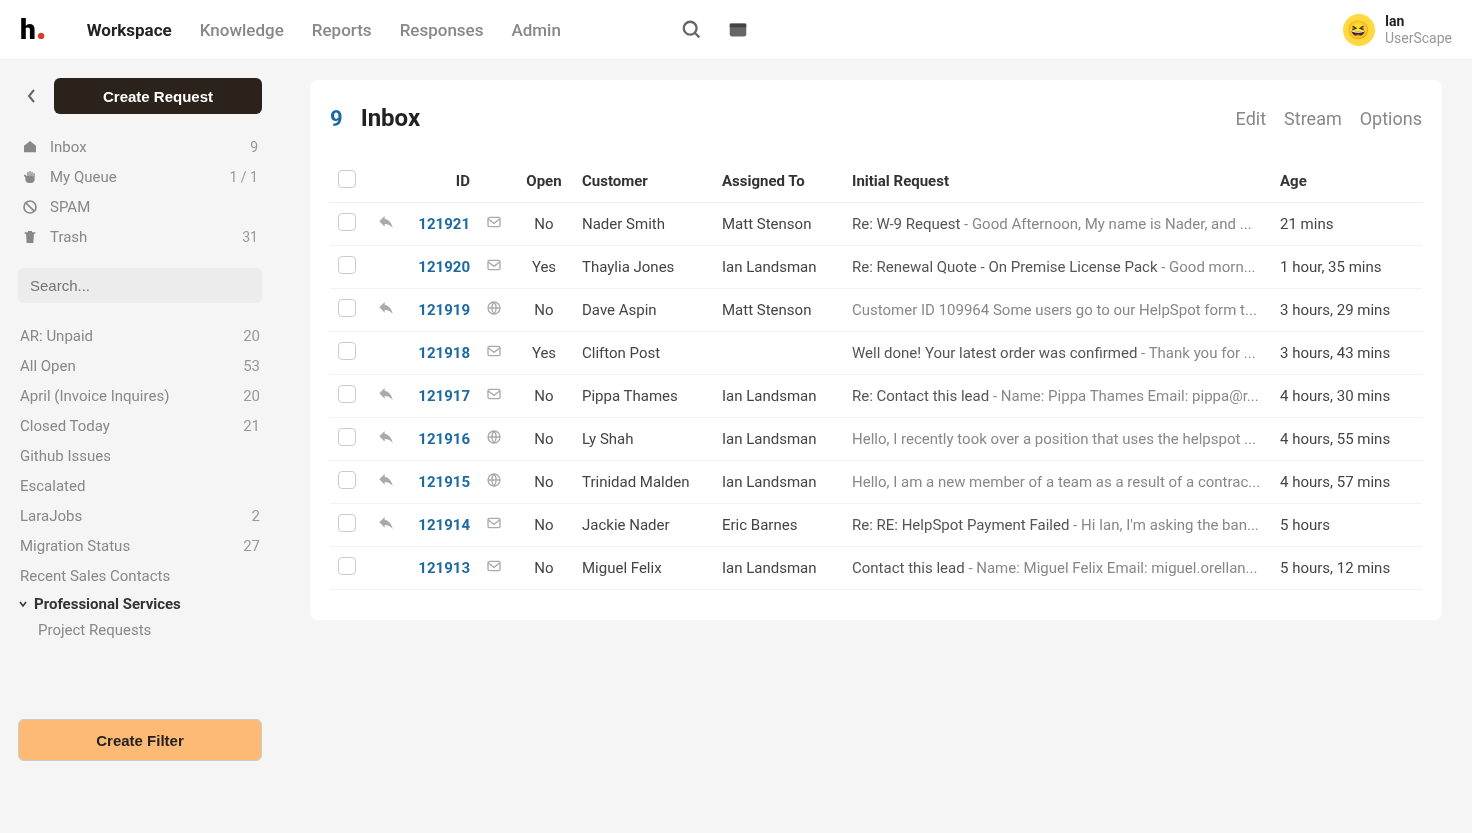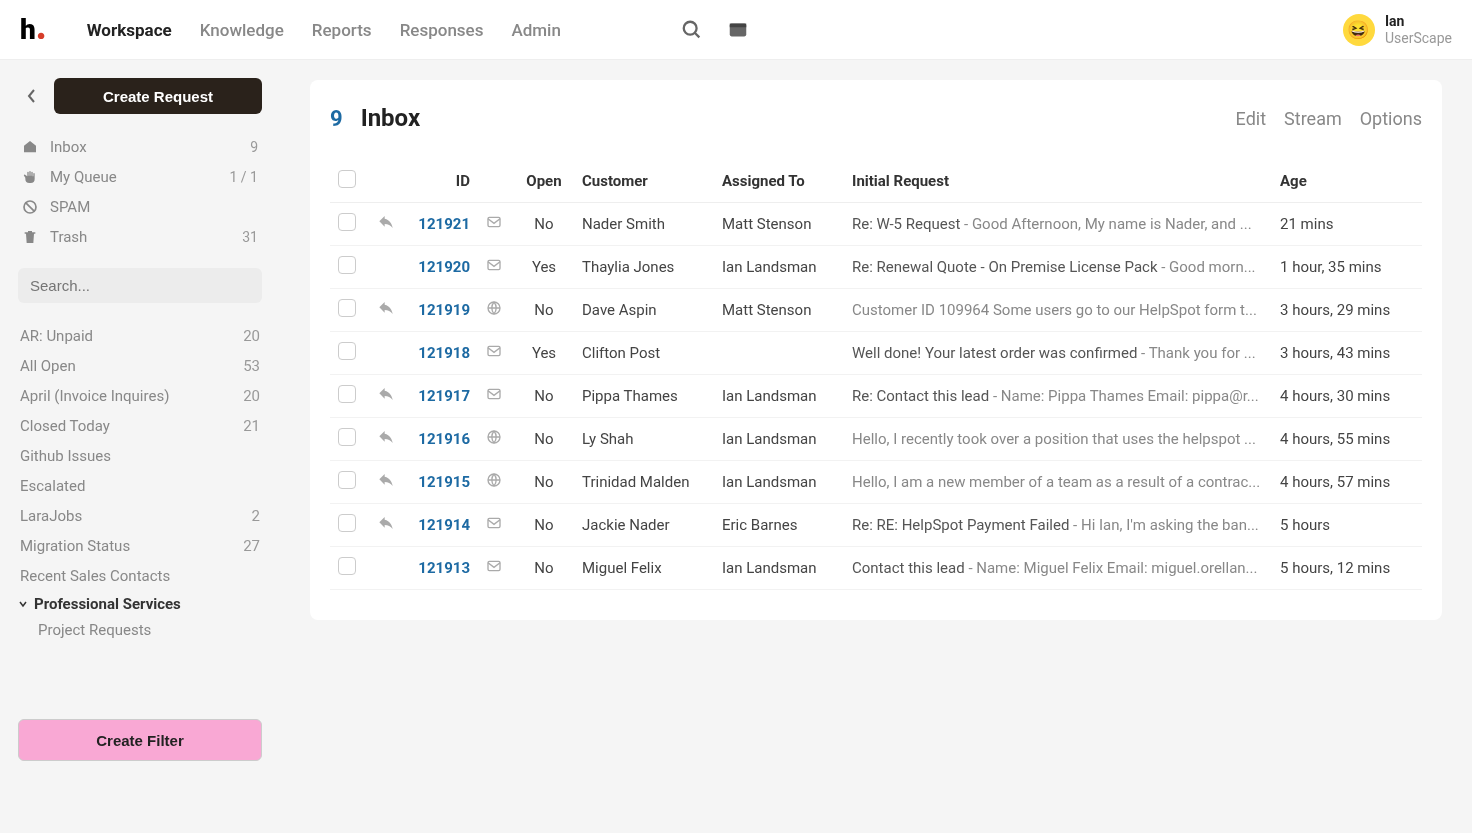--- a/index.html
+++ b/index.html
@@ -27,21 +27,21 @@
 .side-item .lbl { flex: 1; }
 .side-item .cnt { color: #999; font-size: 14px; }
 .search-wrap { background: #ececec; border-radius: 6px; padding: 8px 12px; margin-bottom: 20px; }
 .search-input { width: 100%; border: none; background: transparent; outline: none; font-size: 15px; color: #555; }
 .filters { display: flex; flex-direction: column; gap: 4px; }
 .filter-item { display: flex; align-items: center; padding: 4px 2px; color: #888; font-size: 15px; cursor: pointer; }
 .filter-item .lbl { flex: 1; }
 .filter-item .cnt { color: #999; }
 .filter-group { display: flex; align-items: center; gap: 6px; font-weight: 700; color: #333; padding: 6px 0; cursor: pointer; font-size: 15px; }
 .filter-sub { padding-left: 20px; color: #888; font-size: 15px; cursor: pointer; padding-top: 2px; }
-.create-filter-btn { margin-top: auto; height: 42px; background: #f9a8d4; border: 1px solid #ccc; border-radius: 6px; font-weight: 600; font-size: 15px; color: #222; cursor: pointer; }
+.create-filter-btn { margin-top: auto; height: 42px; background: #fdba74; border: 1px solid #ccc; border-radius: 6px; font-weight: 600; font-size: 15px; color: #222; cursor: pointer; }
 .main { flex: 1; padding: 20px 30px; }
 .panel { background: #fff; border-radius: 8px; padding: 24px 20px 30px; min-height: 540px; }
 .panel-head { display: flex; align-items: center; margin-bottom: 28px; }
 .count { color: #1d6aa3; font-size: 22px; font-weight: 700; margin-right: 18px; }
 .title { font-size: 24px; font-weight: 700; color: #222; flex: 1; }
 .panel-actions { display: flex; gap: 18px; color: #888; font-size: 18px; }
 .panel-actions span { cursor: pointer; }
 table { width: 100%; border-collapse: collapse; }
 th { text-align: left; font-weight: 700; color: #333; font-size: 15px; padding: 10px 8px; border-bottom: 1px solid #eee; }
 td { padding: 10px 8px; font-size: 15px; color: #444; border-bottom: 1px solid #f2f2f2; white-space: nowrap; }
@@ -232,21 +232,21 @@
               <td class="c-id"><span class="id-link">121921</span></td>
               <td class="c-src"><span class="ricon">
                   <svg width="16" height="16" viewBox="0 0 24 24" fill="none" stroke="currentColor" stroke-width="2">
                     <rect x="3" y="5" width="18" height="14" rx="2"></rect>
                     <path d="M3 7l9 7 9-7"></path>
                   </svg>
                 </span></td>
               <td class="c-open">No</td>
               <td class="c-cust">Nader Smith</td>
               <td class="c-assign">Matt Stenson</td>
-              <td class="c-req req"><span class="subj">Re: W-5 Request</span> - Good Afternoon, My name is Nader, and ...</td>
+              <td class="c-req req"><span class="subj">Re: W-9 Request</span> - Good Afternoon, My name is Nader, and ...</td>
               <td class="c-age">21 mins</td>
             </tr>
             <tr>
               <td class="c-chk"><span class="chk"></span></td>
               <td class="c-reply"></td>
               <td class="c-id"><span class="id-link">121920</span></td>
               <td class="c-src"><span class="ricon">
                   <svg width="16" height="16" viewBox="0 0 24 24" fill="none" stroke="currentColor" stroke-width="2">
                     <rect x="3" y="5" width="18" height="14" rx="2"></rect>
                     <path d="M3 7l9 7 9-7"></path>

